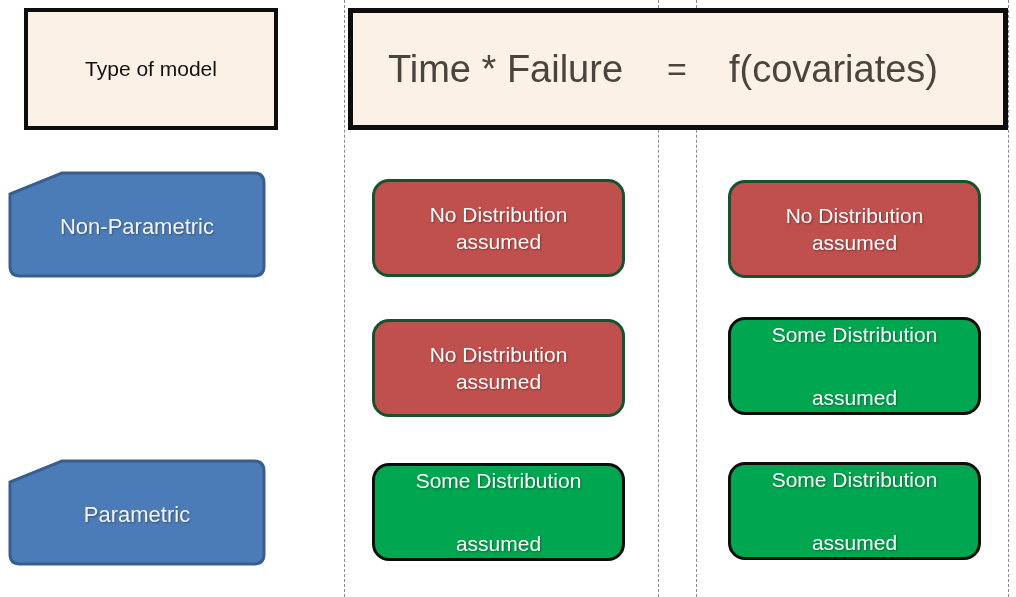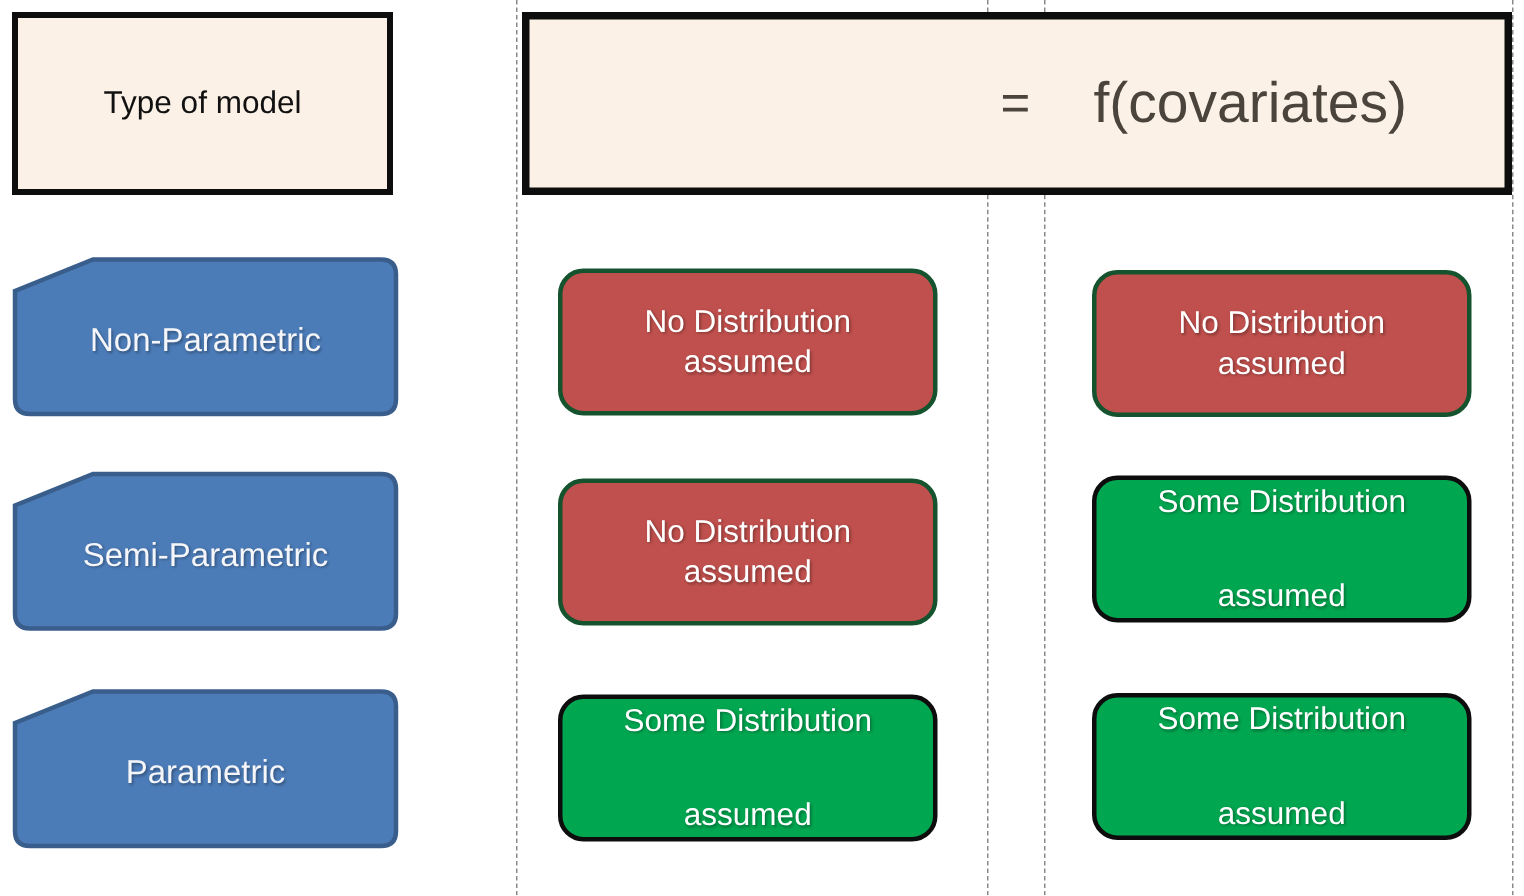--- a/index.html
+++ b/index.html
@@ -19,21 +19,21 @@
 
   
   .hdr {
     position: absolute;
     background: #fcf1e6;
     border: 4px solid #0d0d0d;
     box-sizing: border-box;
     display: flex; align-items: center; justify-content: center;
   }
   #title-box {
-    left: 8px; top: 8px; width: 254px; height: 122px;
+    left: 24px; top: 8px; width: 254px; height: 122px;
     font-size: 21px; color: #111111;
   }
   #equation-box {
     left: 348px; top: 8px; width: 660px; height: 122px;
     border-width: 5px;
     font-size: 38px; color: #4a443d;
   }
   #equation-box .eq-part { position: absolute; top: 0; height: 112px; display: flex; align-items: center; justify-content: center; }
   #eq-left  { left: 0;     width: 305px; }
   #eq-sign  { left: 305px; width: 38px;  font-size: 34px; }
@@ -90,45 +90,40 @@
   <div class="vline" style="left:344px"></div>
   <div class="vline" style="left:658px"></div>
   <div class="vline" style="left:696px"></div>
   <div class="vline" style="left:1008px"></div>
 
   <div class="hdr" id="title-box">
     <span>Type of model</span>
   </div>
 
   <div class="hdr" id="equation-box">
+    <span class="eq-part" id="eq-left">Time * Failure</span>
     <span class="eq-part" id="eq-sign">=</span>
     <span class="eq-part" id="eq-right">f(covariates)</span>
   </div>
 
   <div class="model-shape" id="model-row-0">
     <svg width="258" height="107" viewBox="0 0 258 107">
       <path d="M 54 2 L 246 2 Q 256 2 256 12 L 256 95 Q 256 105 246 105 L 12 105 Q 2 105 2 95 L 2 23 Z" fill="#4c7cb8" stroke="#3a5e8c" stroke-width="3"></path>
     </svg>
     <div class="model-label">Non-Parametric</div>
   </div>
   <div class="cell col-mid" id="cell-tf-0" data-variant="none">
     <span>No Distribution</span>
     <span>assumed</span>
   </div>
   <div class="cell col-right" id="cell-cv-0" data-variant="none">
     <span>No Distribution</span>
     <span>assumed</span>
   </div>
 
-  <div class="model-shape" id="model-row-1">
-    <svg width="258" height="107" viewBox="0 0 258 107">
-      <path d="M 54 2 L 246 2 Q 256 2 256 12 L 256 95 Q 256 105 246 105 L 12 105 Q 2 105 2 95 L 2 23 Z" fill="#4c7cb8" stroke="#3a5e8c" stroke-width="3"></path>
-    </svg>
-    <div class="model-label">Semi-Parametric</div>
-  </div>
   <div class="cell col-mid" id="cell-tf-1" data-variant="none">
     <span>No Distribution</span>
     <span>assumed</span>
   </div>
   <div class="cell col-right" id="cell-cv-1" data-variant="some">
     <span>Some Distribution</span>
     <span>assumed</span>
   </div>
 
   <div class="model-shape" id="model-row-2">

